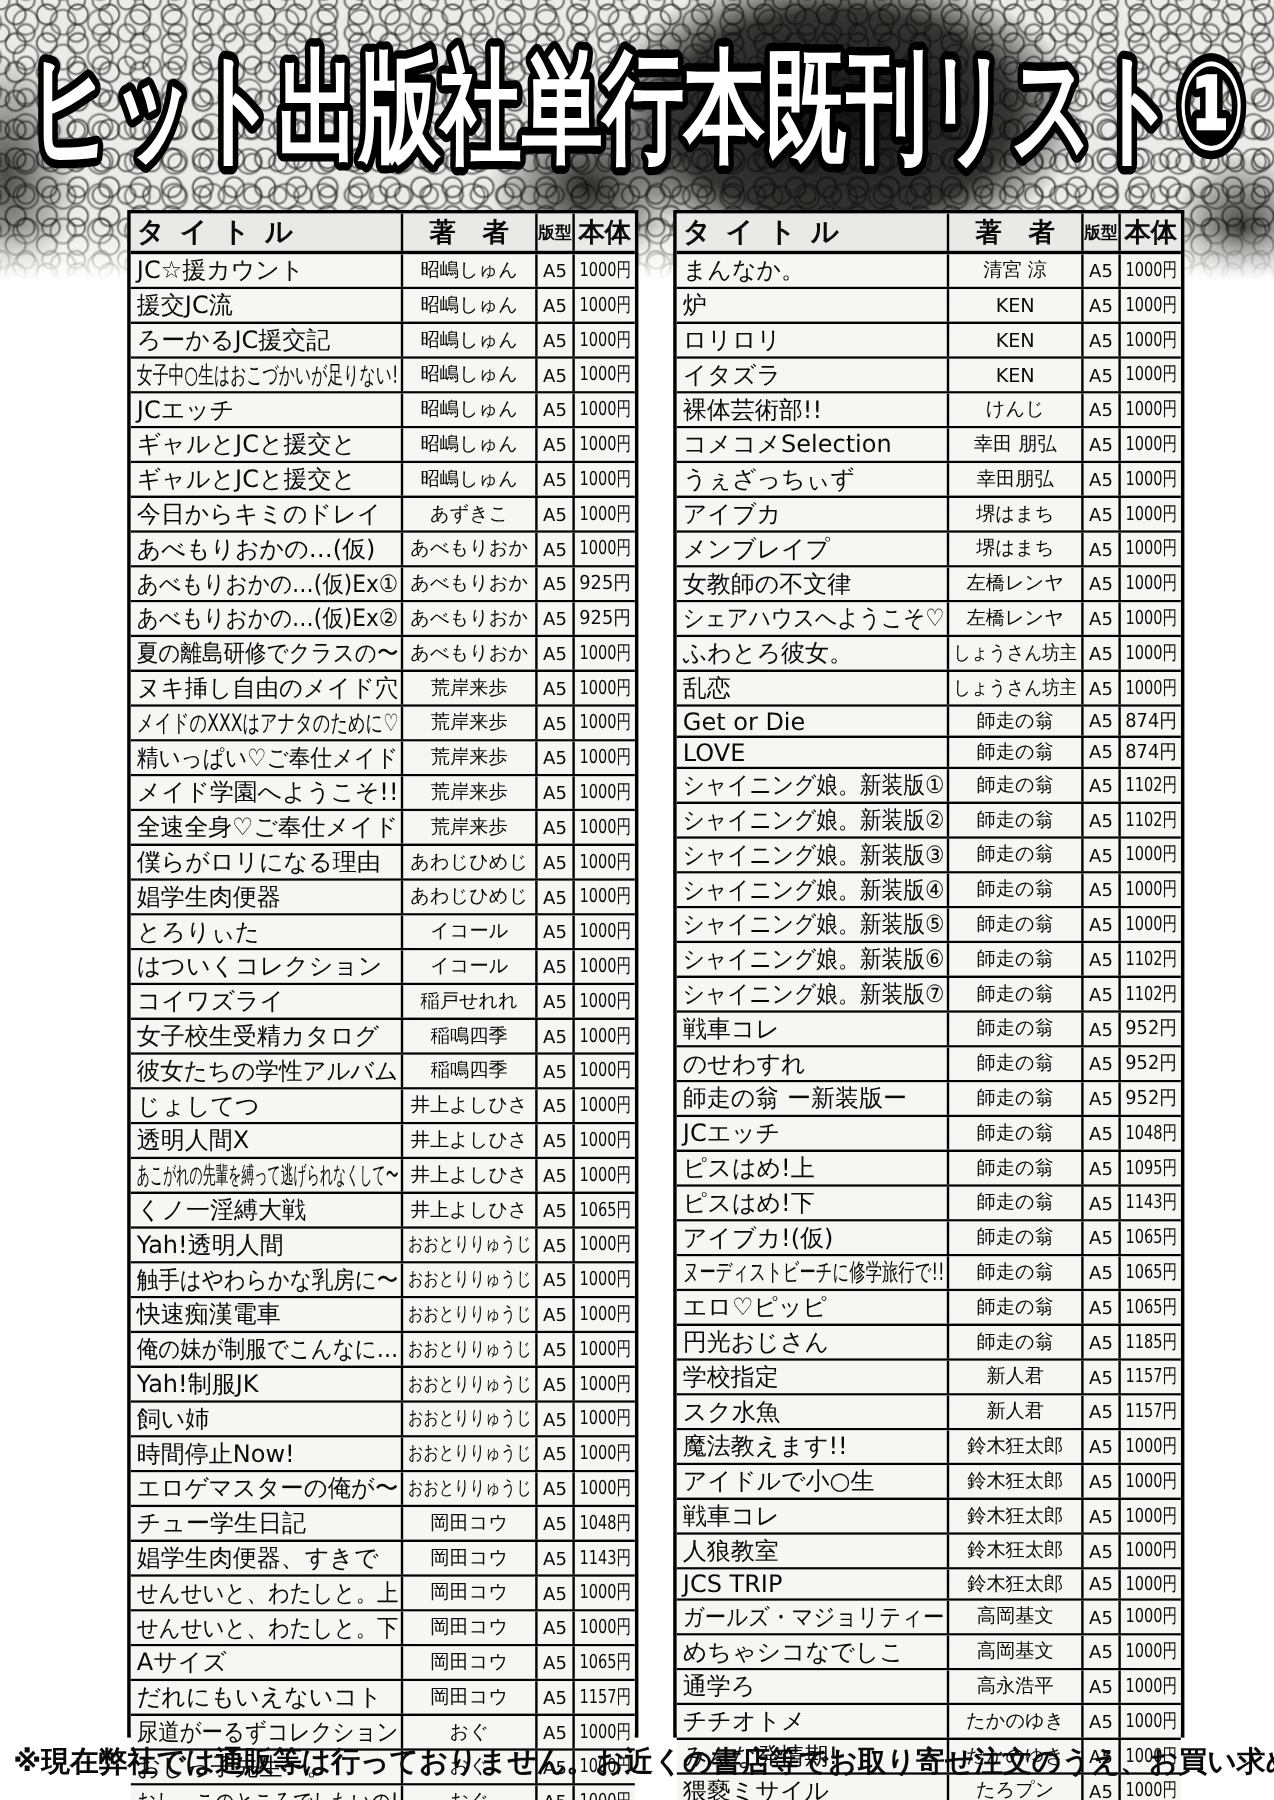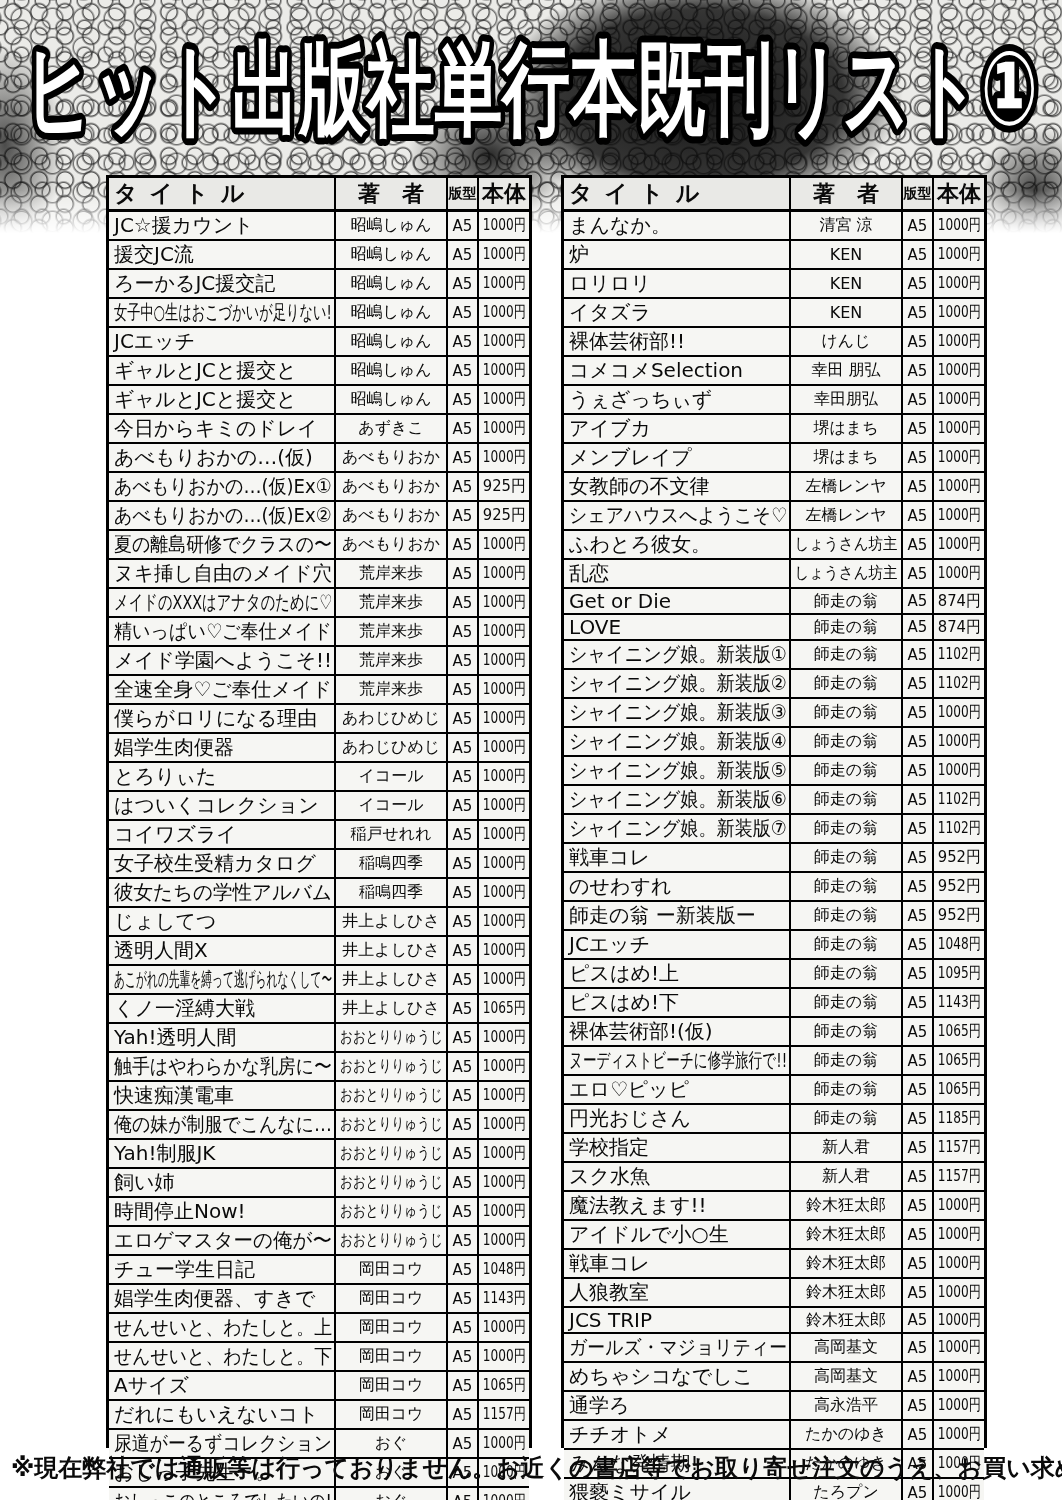--- a/index.html
+++ b/index.html
@@ -1208,21 +1208,21 @@
     <div class="cell c-format">
             <span>A5</span>
           </div>
     <div class="cell c-price">
             <span class="fit-c" style="transform: scaleX(0.758);">1143円</span>
           </div>
   </div>
 
   <div class="trow">
     <div class="cell c-title">
-            <span class="fit">裸体芸術部!(仮)</span>
+            <span class="fit">アイブカ!(仮)</span>
           </div>
     <div class="cell c-author">
             <span class="fit-c">師走の翁</span>
           </div>
     <div class="cell c-format">
             <span>A5</span>
           </div>
     <div class="cell c-price">
             <span class="fit-c" style="transform: scaleX(0.758);">1065円</span>
           </div>

